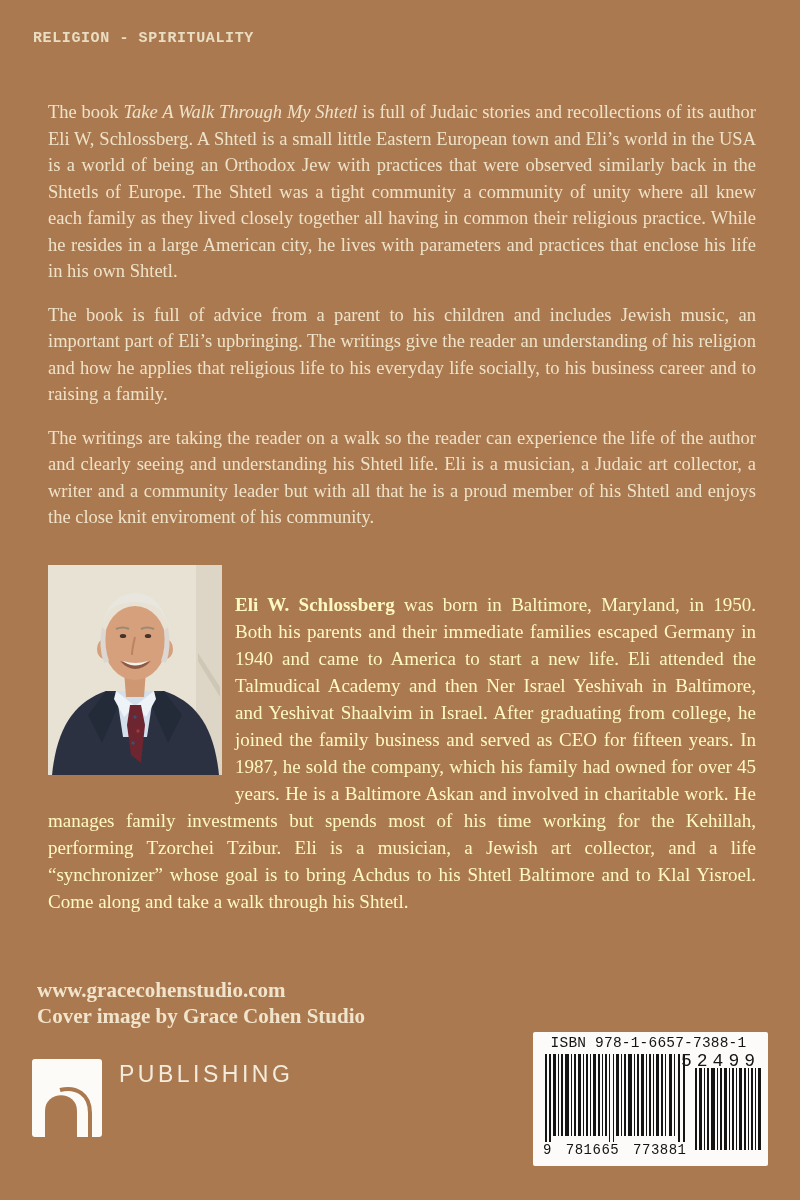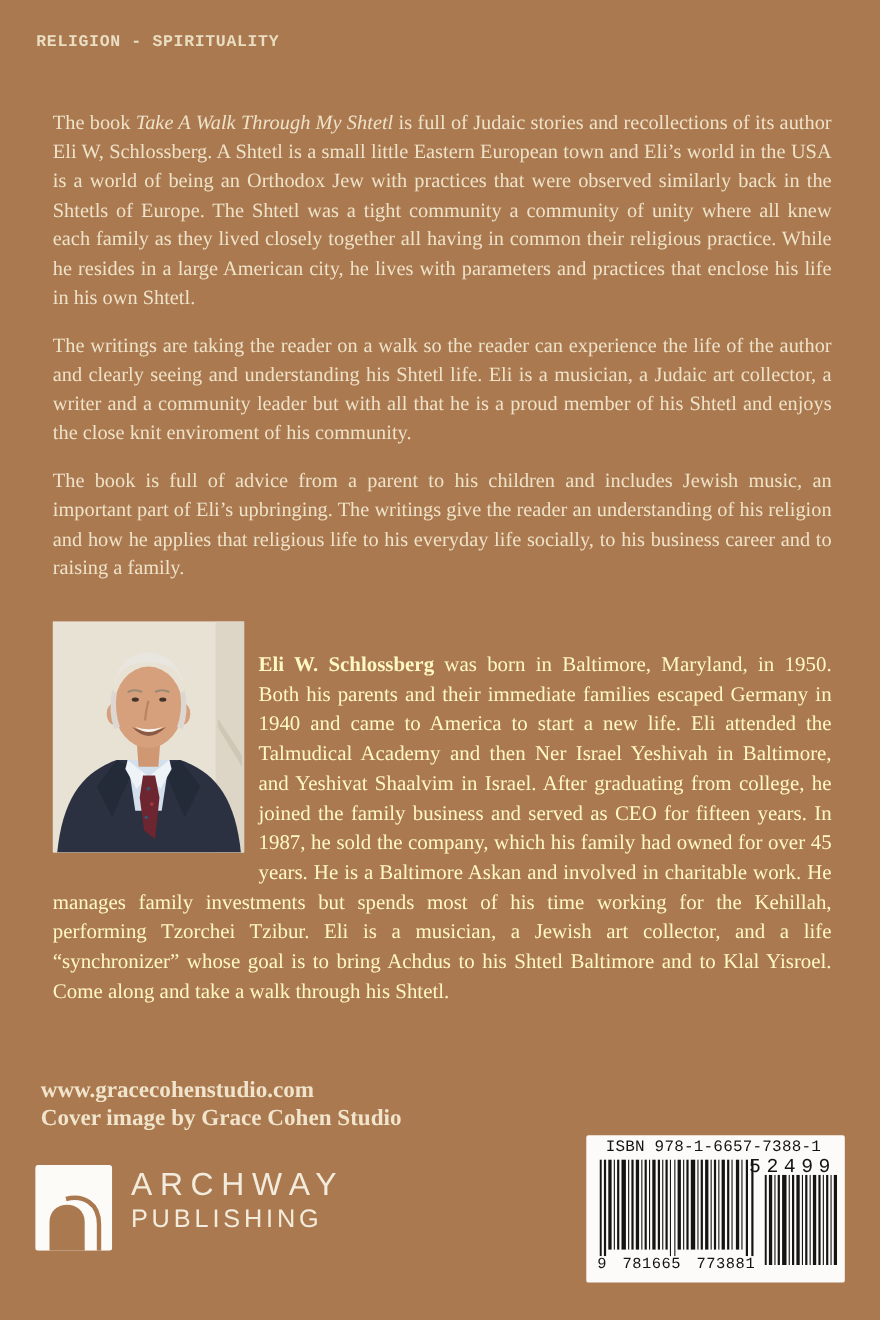--- a/index.html
+++ b/index.html
@@ -78,22 +78,22 @@
 </style>
 </head>
 <body>
 
 <div class="cover">
 
   <div class="category">RELIGION - SPIRITUALITY</div>
 
   <div class="synopsis">
     <p><span>The book </span><span class="title-italic">Take A Walk Through My Shtetl</span><span> is full of Judaic stories and recollections of its author Eli W, Schlossberg. A Shtetl is a small little Eastern European town and Eli’s world in the USA is a world of being an Orthodox Jew with practices that were observed similarly back in the Shtetls of Europe.  The Shtetl was a tight community a community of unity where all knew each family as they lived closely together all having in common their religious practice. While he resides in a large American city, he lives with parameters and practices that enclose his life in his own Shtetl.</span></p>
+    <p>The book is full of advice from a parent to his children and includes Jewish music, an important part of Eli’s upbringing. The writings give the reader an understanding of his religion and how he applies that religious life to his everyday life socially, to his business career and to raising a family.</p>
     <p>The writings are taking the reader on a walk so the reader can experience the life of the author and clearly seeing and understanding his Shtetl life. Eli is a musician, a Judaic art collector, a writer and a community leader but with all that he is a proud member of his Shtetl and enjoys the close knit enviroment of his community.</p>
-    <p>The book is full of advice from a parent to his children and includes Jewish music, an important part of Eli’s upbringing. The writings give the reader an understanding of his religion and how he applies that religious life to his everyday life socially, to his business career and to raising a family.</p>
   </div>
 
   <div class="bio">
     <div class="author-photo">
       <svg width="174" height="210" viewBox="0 0 174 210">
         <rect width="174" height="210" fill="#e8e2d5"></rect>
         <rect x="148" width="26" height="210" fill="#ddd5c6"></rect>
         <path d="M150,88 L172,122 L172,132 L150,96 Z" fill="#cfc7b6"></path>
         <path d="M4,210 C9,161 27,137 58,126 L116,126 C148,137 166,161 171,210 Z" fill="#2b3141"></path>
         <path d="M58,126 L74,132 L54,178 L40,150 Z" fill="#232a38"></path>
@@ -198,18 +198,17 @@
     <div class="barcode-ean-digits">9 781665 773881</div>
   </div>
 
   <div class="publisher">
     <svg class="publisher-mark" width="70" height="78" viewBox="0 0 70 78">
       <rect width="70" height="78" rx="3" fill="#fcfbf8"></rect>
       <path d="M13,78 L13,52 C13,31 45,31 45,52 L45,78 Z" fill="#ab7950"></path>
       <path d="M58,78 L58,54 C58,35 44,27 28,31" stroke="#ab7950" stroke-width="4" fill="none"></path>
     </svg>
     <div class="publisher-name">
-      <div class="line1">ARCHWAY</div>
       <div class="line2">PUBLISHING</div>
     </div>
   </div>
 
 </div>
 
 </body></html>

